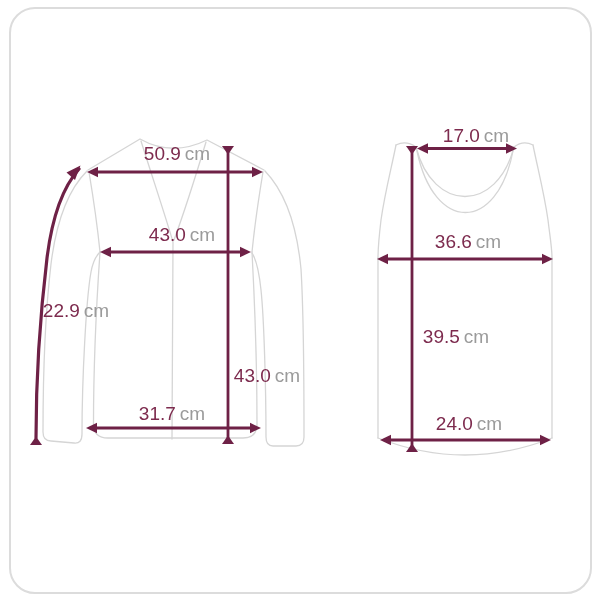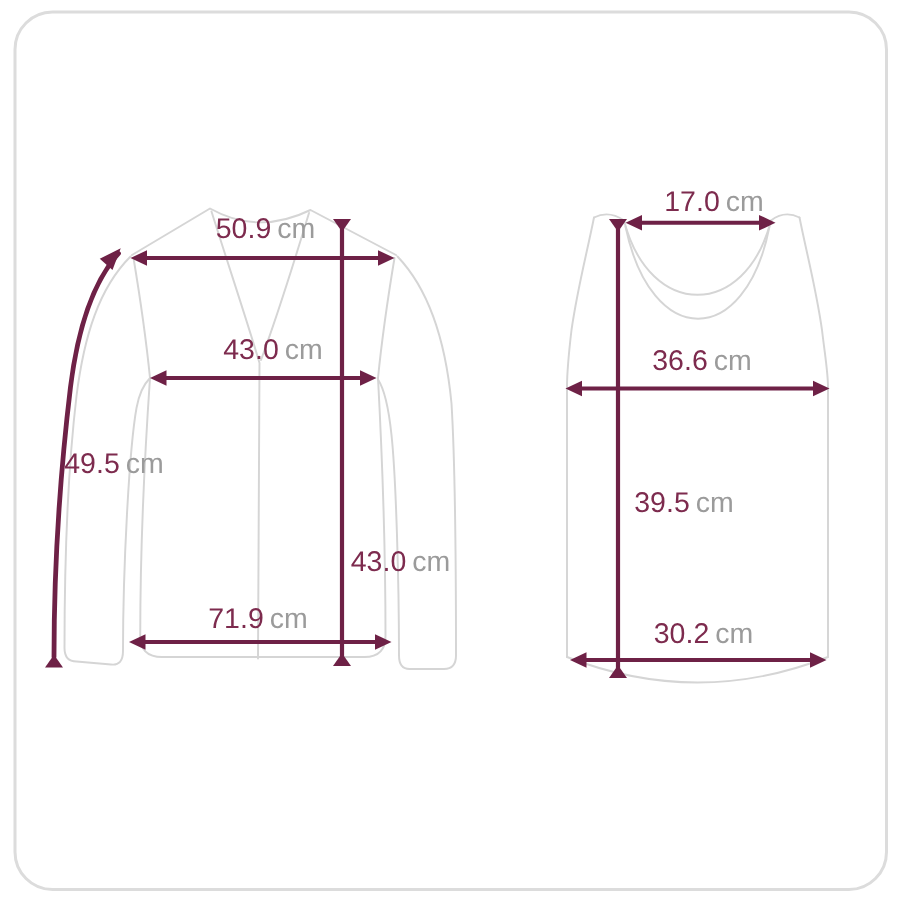--- a/index.html
+++ b/index.html
@@ -103,33 +103,33 @@
   </g>
 </svg>
 
 <div class="mlabel" style="left:177px;top:153px">
   <span class="val">50.9</span><span class="unit">cm</span>
 </div>
 <div class="mlabel" style="left:182px;top:234px">
   <span class="val">43.0</span><span class="unit">cm</span>
 </div>
 <div class="mlabel" style="left:76px;top:310px">
-  <span class="val">49.5</span><span class="unit">cm</span>
+  <span class="val">22.9</span><span class="unit">cm</span>
 </div>
 <div class="mlabel" style="left:267px;top:375px">
   <span class="val">43.0</span><span class="unit">cm</span>
 </div>
 <div class="mlabel" style="left:172px;top:413px">
-  <span class="val">71.9</span><span class="unit">cm</span>
+  <span class="val">31.7</span><span class="unit">cm</span>
 </div>
 
 <div class="mlabel" style="left:476px;top:135px">
   <span class="val">17.0</span><span class="unit">cm</span>
 </div>
 <div class="mlabel" style="left:468px;top:241px">
   <span class="val">36.6</span><span class="unit">cm</span>
 </div>
 <div class="mlabel" style="left:456px;top:336px">
   <span class="val">39.5</span><span class="unit">cm</span>
 </div>
 <div class="mlabel" style="left:469px;top:423px">
-  <span class="val">30.2</span><span class="unit">cm</span>
+  <span class="val">24.0</span><span class="unit">cm</span>
 </div>
 
 </body></html>

